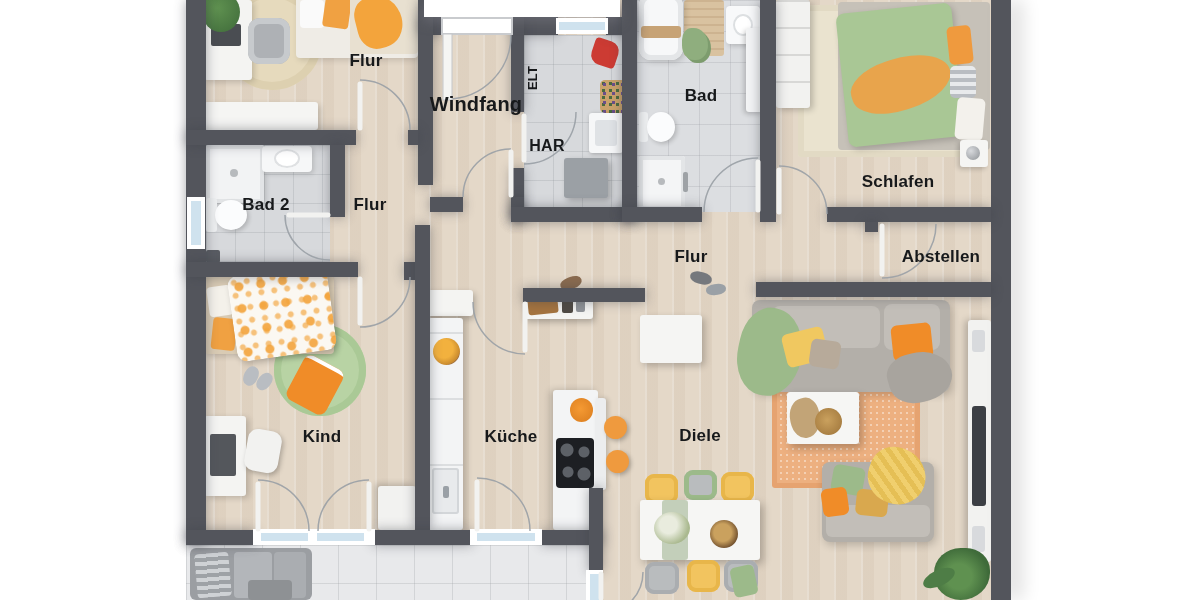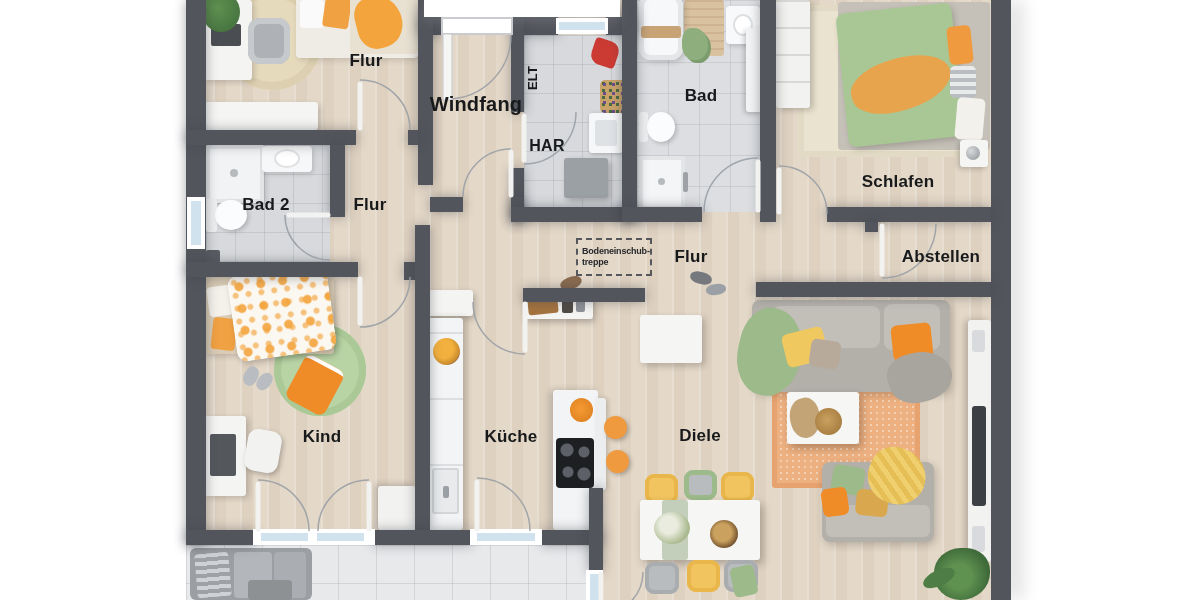--- a/index.html
+++ b/index.html
@@ -262,19 +262,15 @@
     <div class="rl" style="left:547px;top:146px;font-size:16px">HAR</div>
     <div class="rl" style="left:701px;top:96px">Bad</div>
     <div class="rl" style="left:898px;top:182px">Schlafen</div>
     <div class="rl" style="left:266px;top:205px">Bad 2</div>
     <div class="rl" style="left:370px;top:205px">Flur</div>
     <div class="rl" style="left:691px;top:257px">Flur</div>
     <div class="rl" style="left:941px;top:257px">Abstellen</div>
     <div class="rl" style="left:322px;top:437px">Kind</div>
     <div class="rl" style="left:511px;top:437px">Küche</div>
     <div class="rl" style="left:700px;top:436px">Diele</div>
-    <div class="attic" style="left:576px;top:238px;width:76px;height:38px">
-      <span style="position:static;display:block">Bodeneinschub-</span>
-      <span style="position:static;display:block">treppe</span>
-    </div>
   </div>
 
 </div>
 
 </body></html>

